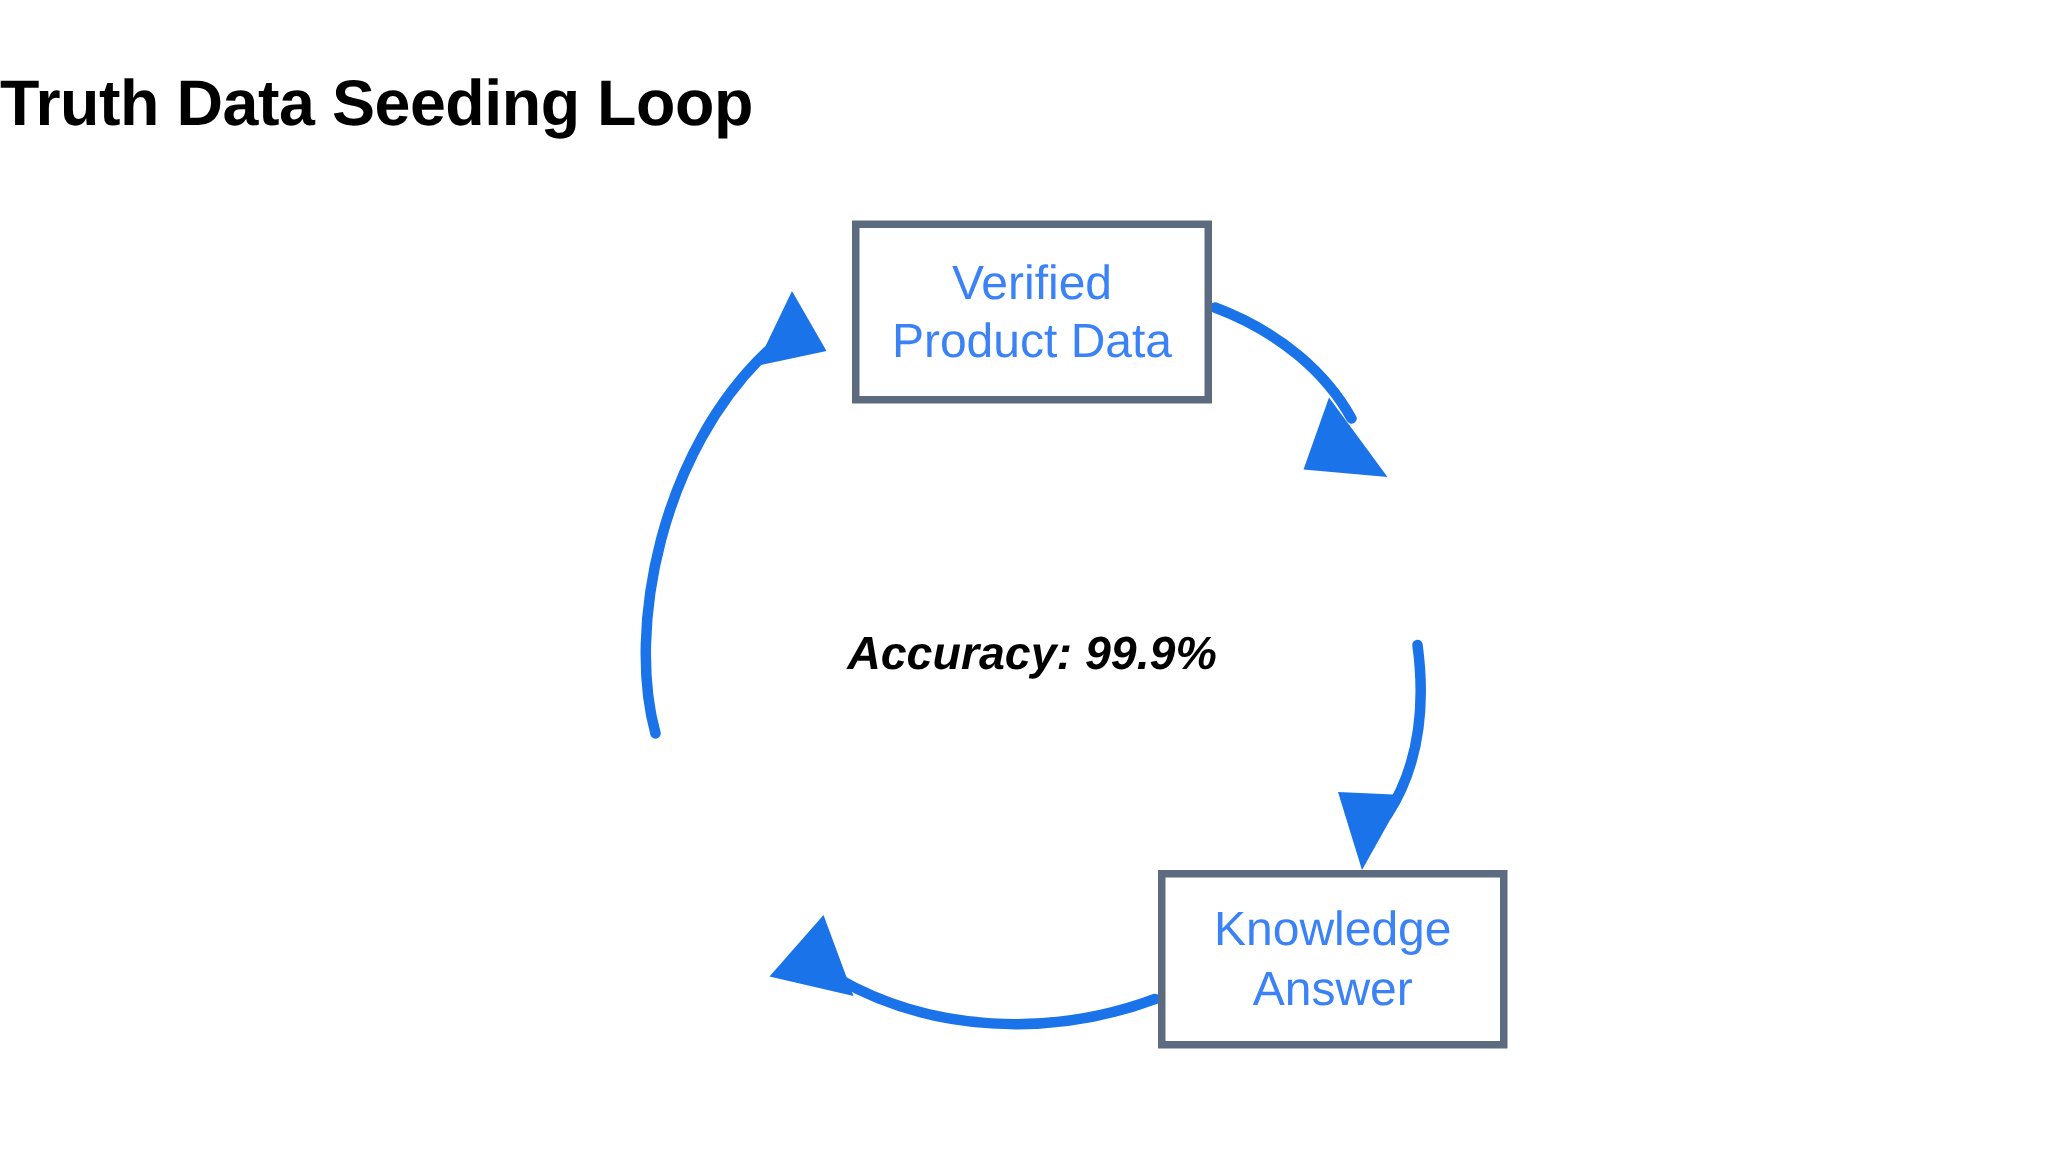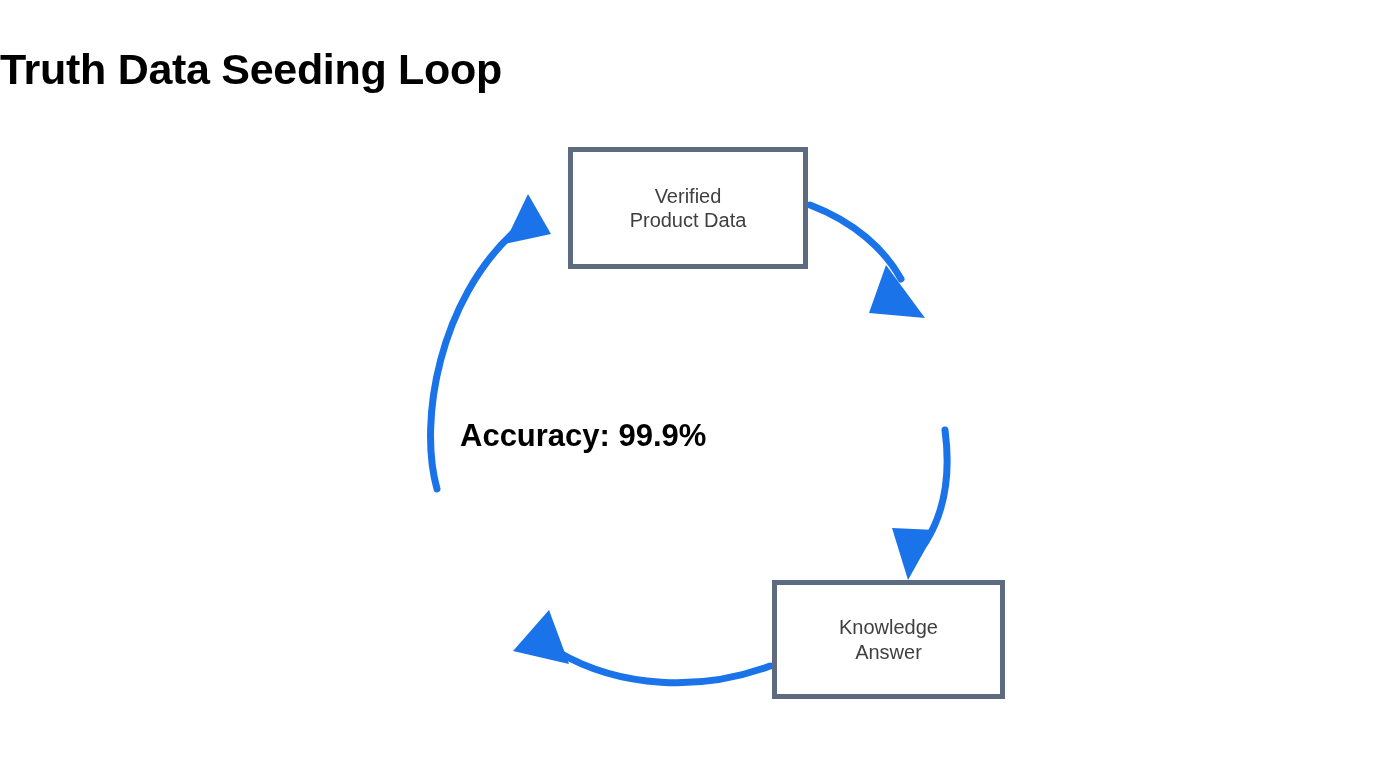--- a/index.html
+++ b/index.html
@@ -37,43 +37,45 @@
     box-sizing: border-box;
     background: #ffffff;
     border: 5px solid #5c6b80;
     display: flex;
     align-items: center;
     justify-content: center;
     z-index: 3;
   }
   .node-label {
     font-family: "Liberation Sans", sans-serif;
-    font-size: 20px;
+    font-size: 32px;
     font-weight: normal;
-    color: #404040;
+    color: #3b82f6;
     text-align: center;
     line-height: 1.22;
     white-space: pre-line;
     padding: 0 6px;
   }
   #node-verified   { left: 568px; top: 147px; width: 240px; height: 122px; }
   #node-thirdparty { left: 835px; top: 305px; width: 220px; height: 123px; }
   #node-knowledge  { left: 772px; top: 580px; width: 233px; height: 119px; }
   #node-ai         { left: 345px; top: 489px; width: 228px; height: 121px; }
 
   #center-metric {
     position: absolute;
     left: 460px;
     top: 418px;
     width: 456px;
+    text-align: center;
     font-family: "Liberation Sans", sans-serif;
     font-size: 31px;
     font-weight: bold;
     color: #000000;
     z-index: 3;
+    font-style: italic;
   }
   #arrow-layer {
     position: absolute;
     left: 0;
     top: 0;
     width: 1376px;
     height: 768px;
     z-index: 1;
   }
 </style>

